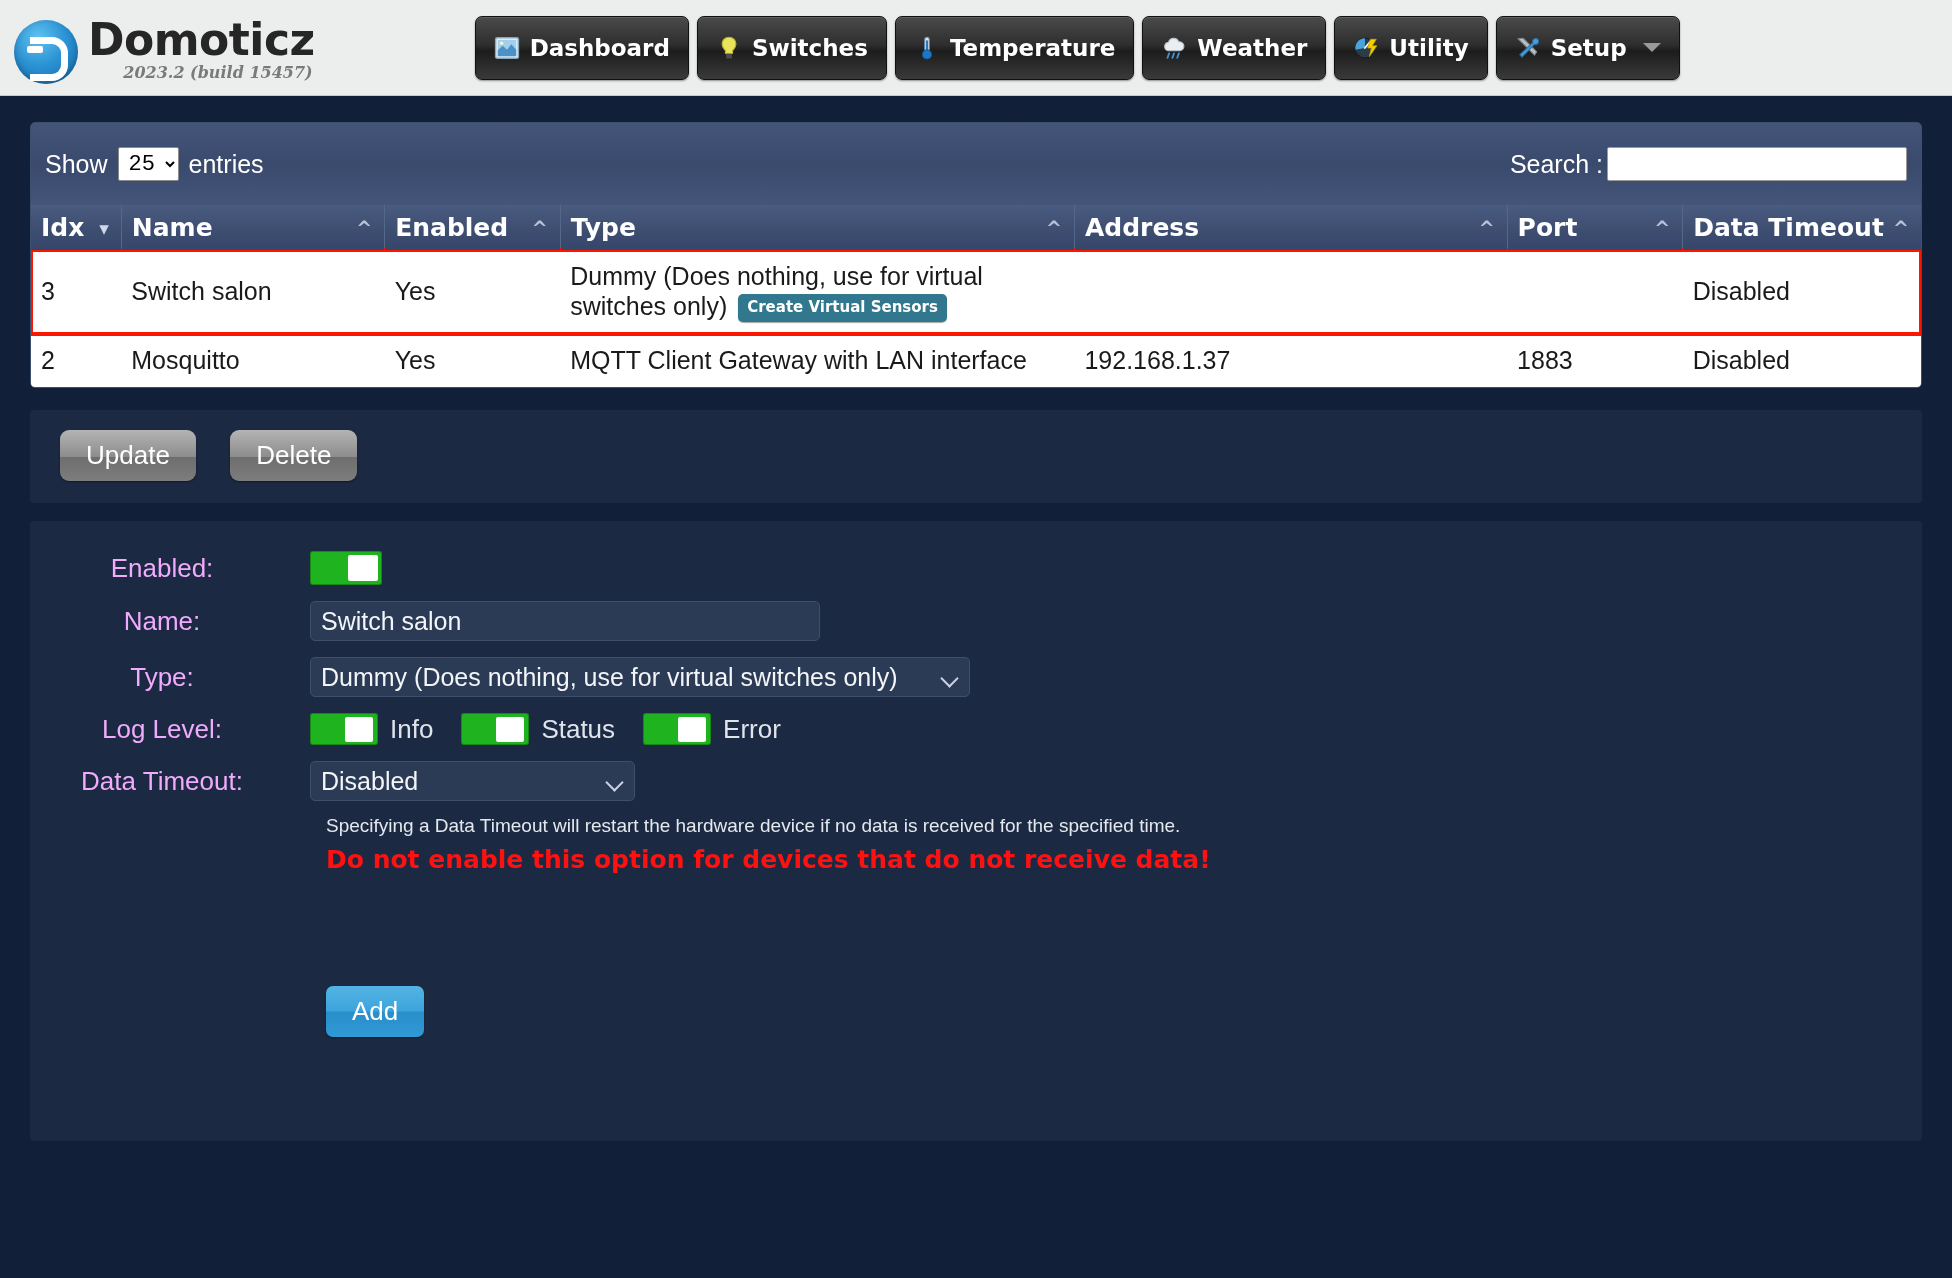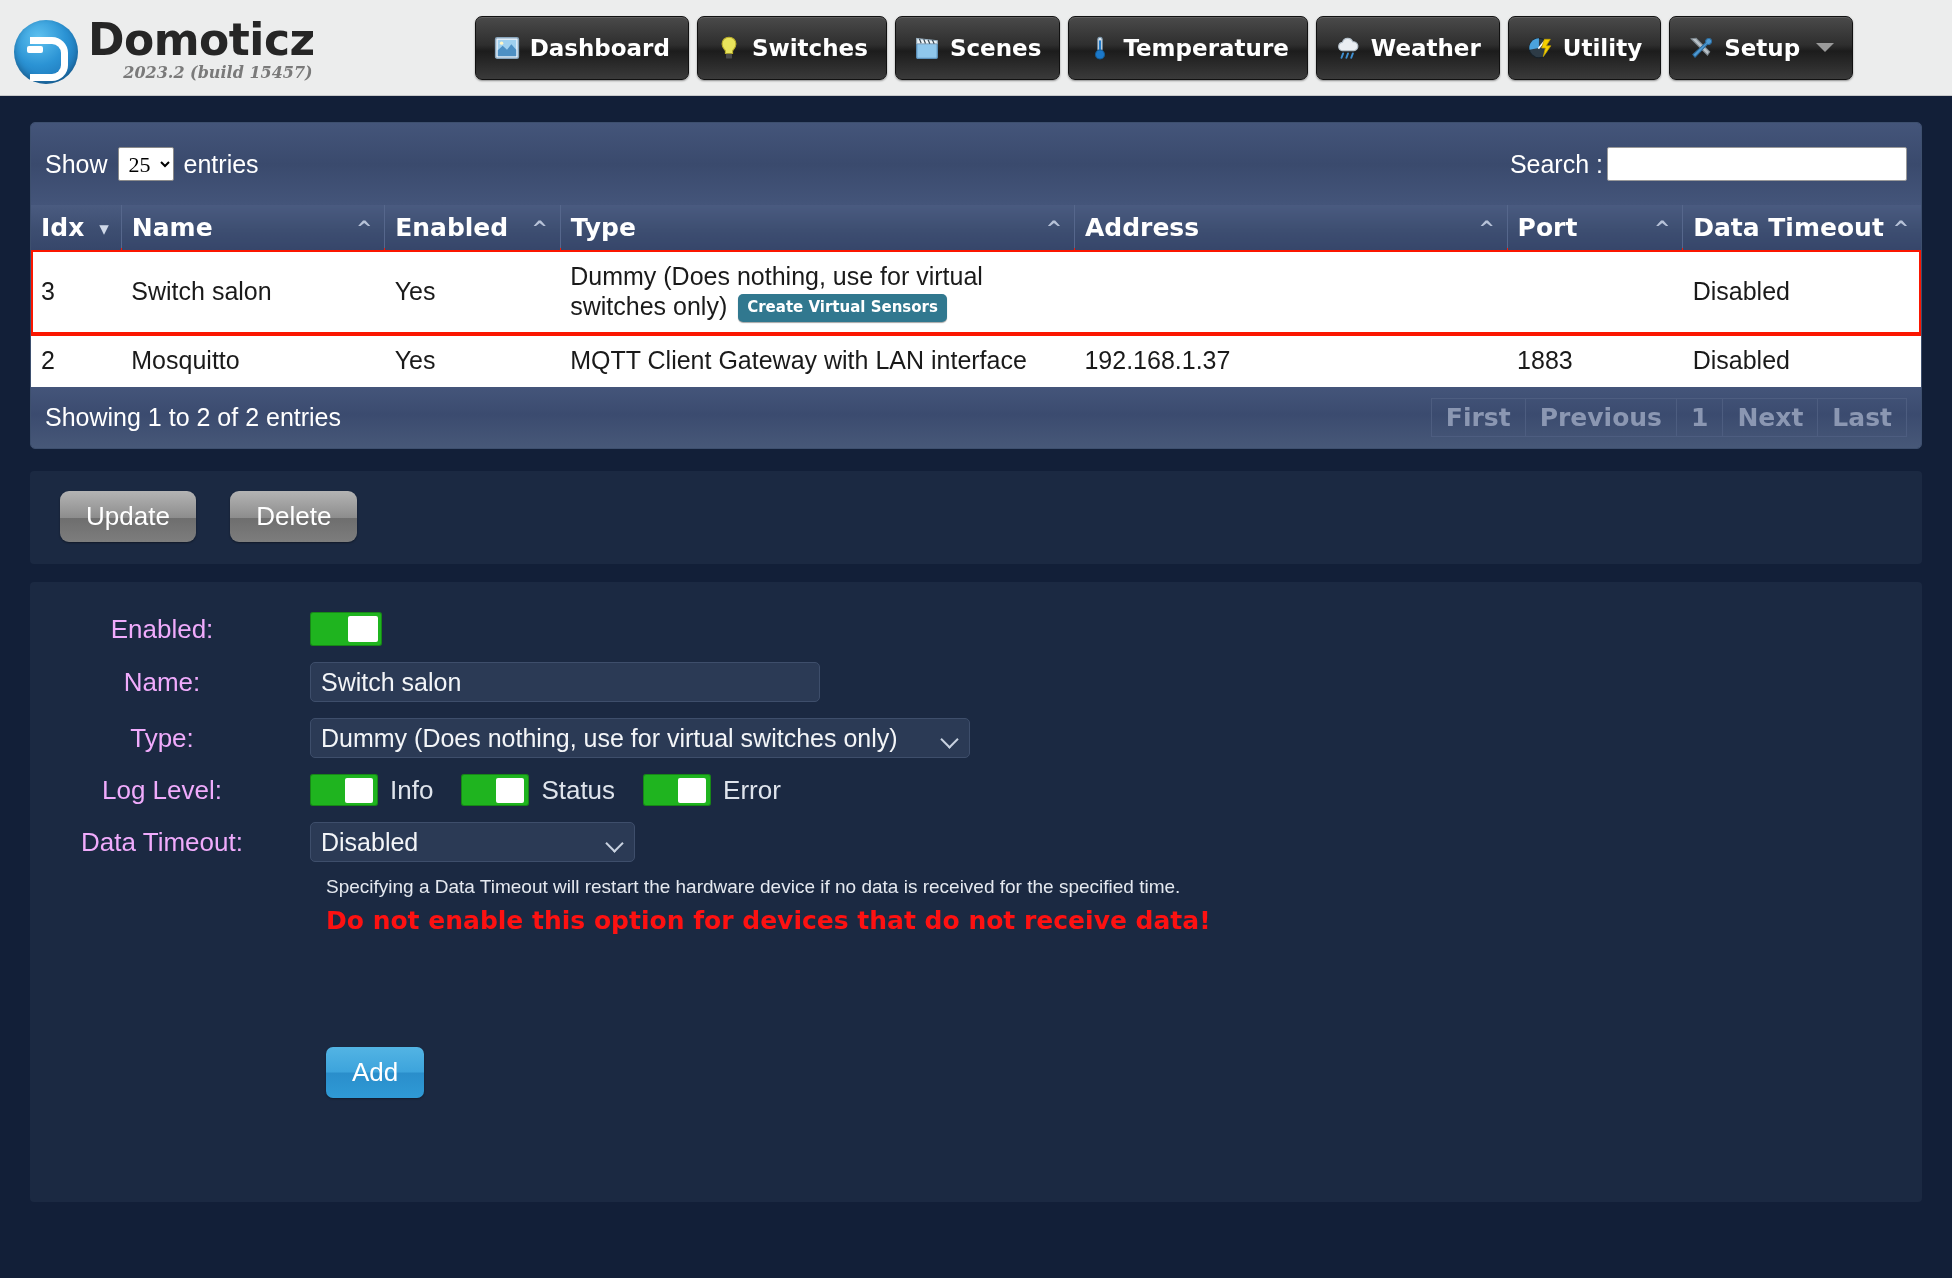--- a/index.html
+++ b/index.html
@@ -82,21 +82,21 @@
   .tbl-top {
     display: flex; align-items: center; justify-content: space-between;
     padding: 24px 14px;
     background: linear-gradient(180deg, #44557a 0%, #3a4a6d 50%, #44557a 100%);
     color: #fff; font-size: 25px;
   }
   .show-wrap { display: flex; align-items: center; gap: 10px; }
   .show-sel {
     background: #fff; color: #000; font-size: 22px;
     border: 1px solid #8b8b8b; border-radius: 2px;
-    padding: 3px 6px; height: 34px; font-family: Liberation Serif, serif;
+    padding: 3px 6px; height: 34px; font-family: Liberation Mono, monospace;
   }
   .search-wrap { display: flex; align-items: center; gap: 4px; }
   .search-input {
     width: 300px; height: 34px;
     background: #fff; border: 1px solid #9a9a9a; border-radius: 2px;
     font-size: 20px; padding: 2px 6px;
     font-family: "Liberation Sans", sans-serif;
   }
 
   
@@ -273,28 +273,20 @@
     </div>
 
     <div class="nav-btn">
       <svg class="nav-ico" viewBox="0 0 24 24">
         <path d="M12 2 C8.2 2 5.6 4.8 5.6 8.3 C5.6 11.2 7.6 13.1 8.7 14.6 L8.7 17 H15.3 L15.3 14.6 C16.4 13.1 18.4 11.2 18.4 8.3 C18.4 4.8 15.8 2 12 2 Z" fill="#e9e45c" stroke="#b9ae2b" stroke-width="1"></path>
         <rect x="9.2" y="17.4" width="5.6" height="4.4" rx="0.8" fill="#4a4a4a"></rect>
       </svg>
       <span>Switches</span>
     </div>
 
-    <div class="nav-btn">
-      <svg class="nav-ico" viewBox="0 0 24 24">
-        <rect x="2.5" y="8" width="19" height="13.5" rx="1" fill="#8fc7ec" stroke="#5c91bb" stroke-width="1.2"></rect>
-        <path d="M2.5 3.2 L21.5 5.2 L21.5 8 L2.5 8 Z" fill="#eef4f8" stroke="#9bb3c4" stroke-width="1"></path>
-        <path d="M5 3.5 L6.6 7.6 M9 3.9 L10.6 7.8 M13 4.3 L14.6 8 M17 4.7 L18.6 8" stroke="#3a4a55" stroke-width="1.1"></path>
-      </svg>
-      <span>Scenes</span>
-    </div>
 
     <div class="nav-btn">
       <svg class="nav-ico" viewBox="0 0 24 24">
         <rect x="10" y="2" width="4" height="13" rx="2" fill="#dfe9f2" stroke="#7d98ad" stroke-width="1"></rect>
         <rect x="11.1" y="5" width="1.8" height="10" fill="#1b78c9"></rect>
         <circle cx="12" cy="18" r="4.2" fill="#1b78c9" stroke="#14598f" stroke-width="1"></circle>
       </svg>
       <span>Temperature</span>
     </div>
 
@@ -394,30 +386,20 @@
           <td>Mosquitto</td>
           <td>Yes</td>
           <td>MQTT Client Gateway with LAN interface</td>
           <td>192.168.1.37</td>
           <td>1883</td>
           <td>Disabled</td>
         </tr>
       </tbody>
     </table>
 
-    <div class="tbl-bot">
-      <div>Showing 1 to 2 of 2 entries</div>
-      <div class="pager">
-        <span>First</span>
-        <span>Previous</span>
-        <span>1</span>
-        <span>Next</span>
-        <span>Last</span>
-      </div>
-    </div>
   </div>
 
   <div class="action-bar">
     <button class="btn-grey">Update</button>
     <button class="btn-grey">Delete</button>
   </div>
 
   <div class="form-panel">
 
     <div class="frow">

